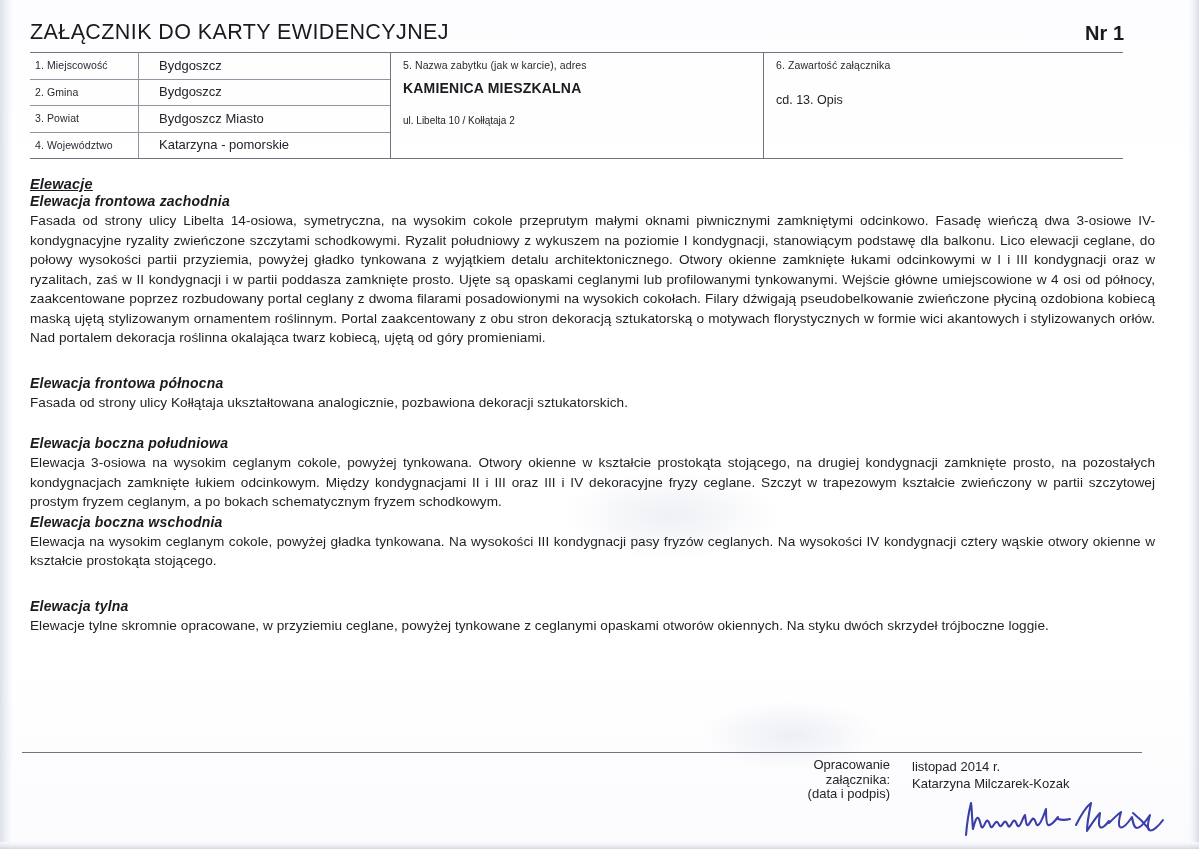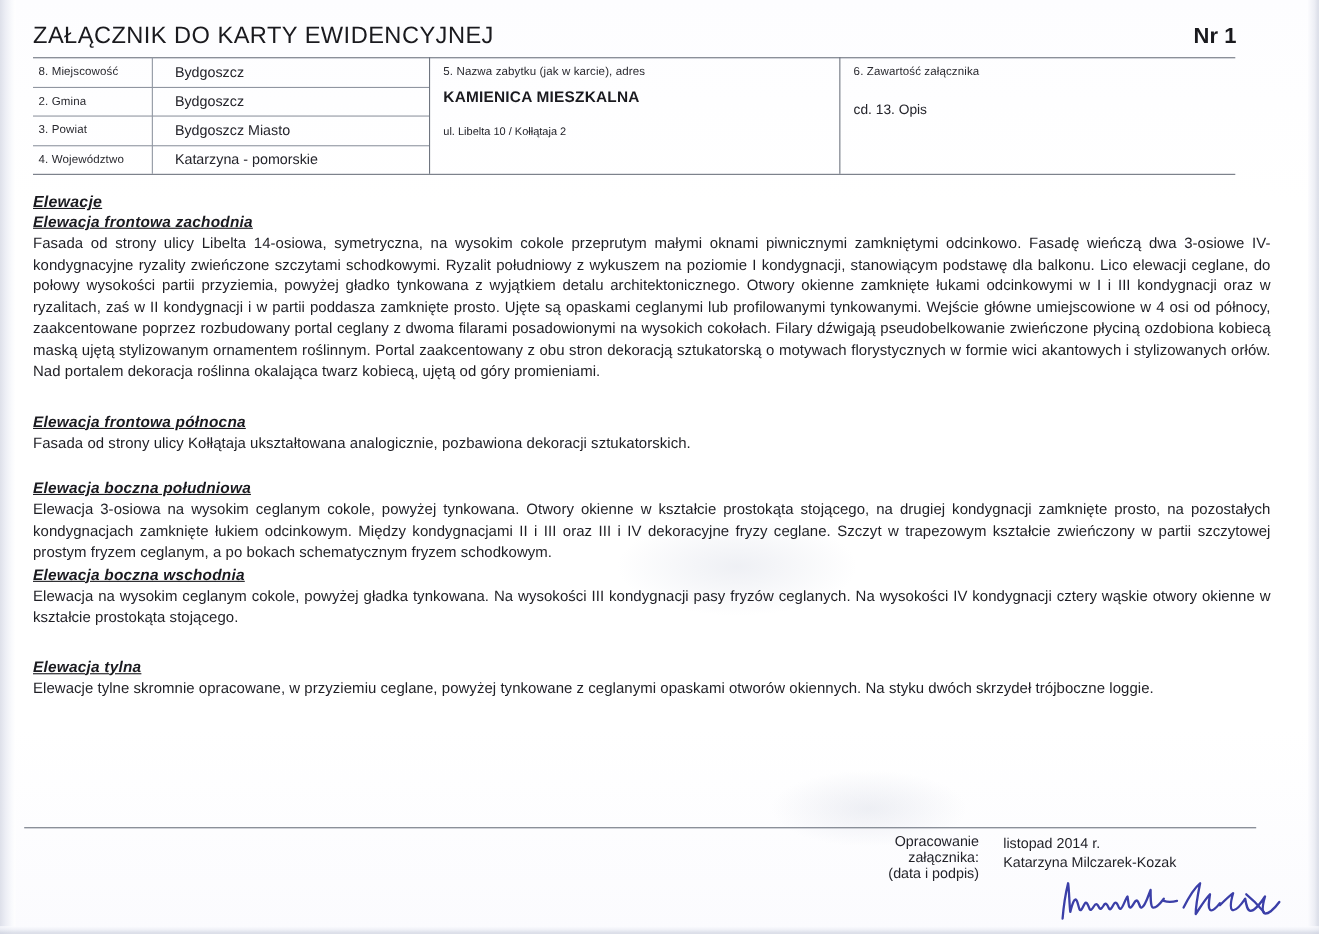--- a/index.html
+++ b/index.html
@@ -165,21 +165,20 @@
     color: #1a1a1f;
     letter-spacing: .2px;
   }
   h3.sub-title {
     font-size: 14px;
     font-weight: bold;
     font-style: italic;
     margin: 0 0 2px 0;
     color: #1a1a1f;
     letter-spacing: .2px;
-    text-decoration: underline;
   }
   .para {
     font-size: 13.6px;
     line-height: 19.5px;
     text-align: justify;
     margin: 0;
     color: #1f1f25;
     letter-spacing: .05px;
   }
   .block { margin-bottom: 0; }
@@ -247,21 +246,21 @@
     <div class="hdr-line-h thin" style="top:26.5px;"></div>
     <div class="hdr-line-h thin" style="top:53px;"></div>
     <div class="hdr-line-h thin" style="top:79.5px;"></div>
 
     <div class="hdr-vline" style="left:108px;top:0;height:106px;background:#9096a1;"></div>
     <div class="hdr-vline" style="left:360px;top:0;height:106px;"></div>
     <div class="hdr-vline" style="left:733px;top:0;height:106px;"></div>
 
     <div class="hdr-left">
       <div class="hdr-row">
-        <span class="lbl">8. Miejscowość</span>
+        <span class="lbl">1. Miejscowość</span>
         <span class="val">Bydgoszcz</span>
       </div>
       <div class="hdr-row">
         <span class="lbl">2. Gmina</span>
         <span class="val">Bydgoszcz</span>
       </div>
       <div class="hdr-row">
         <span class="lbl">3. Powiat</span>
         <span class="val">Bydgoszcz Miasto</span>
       </div>

